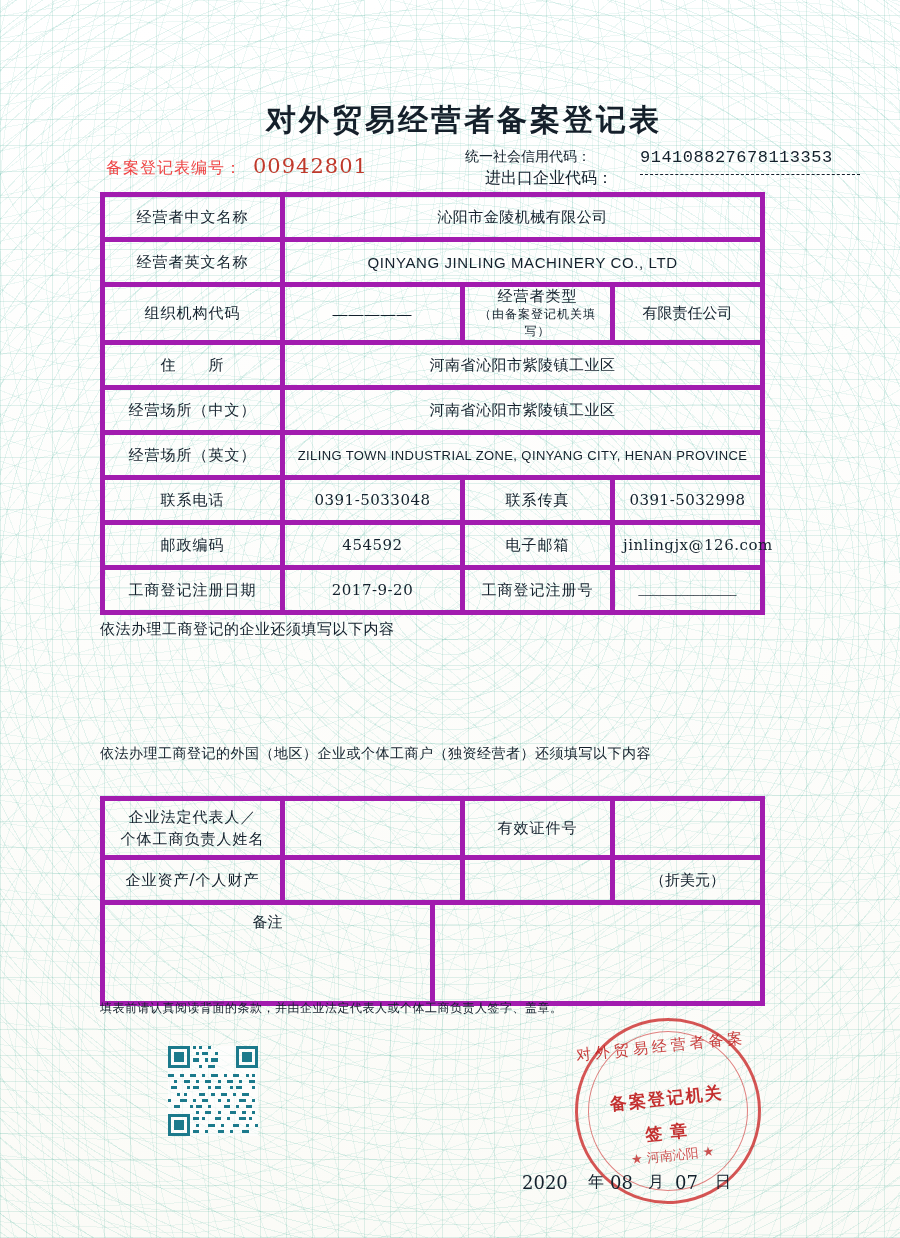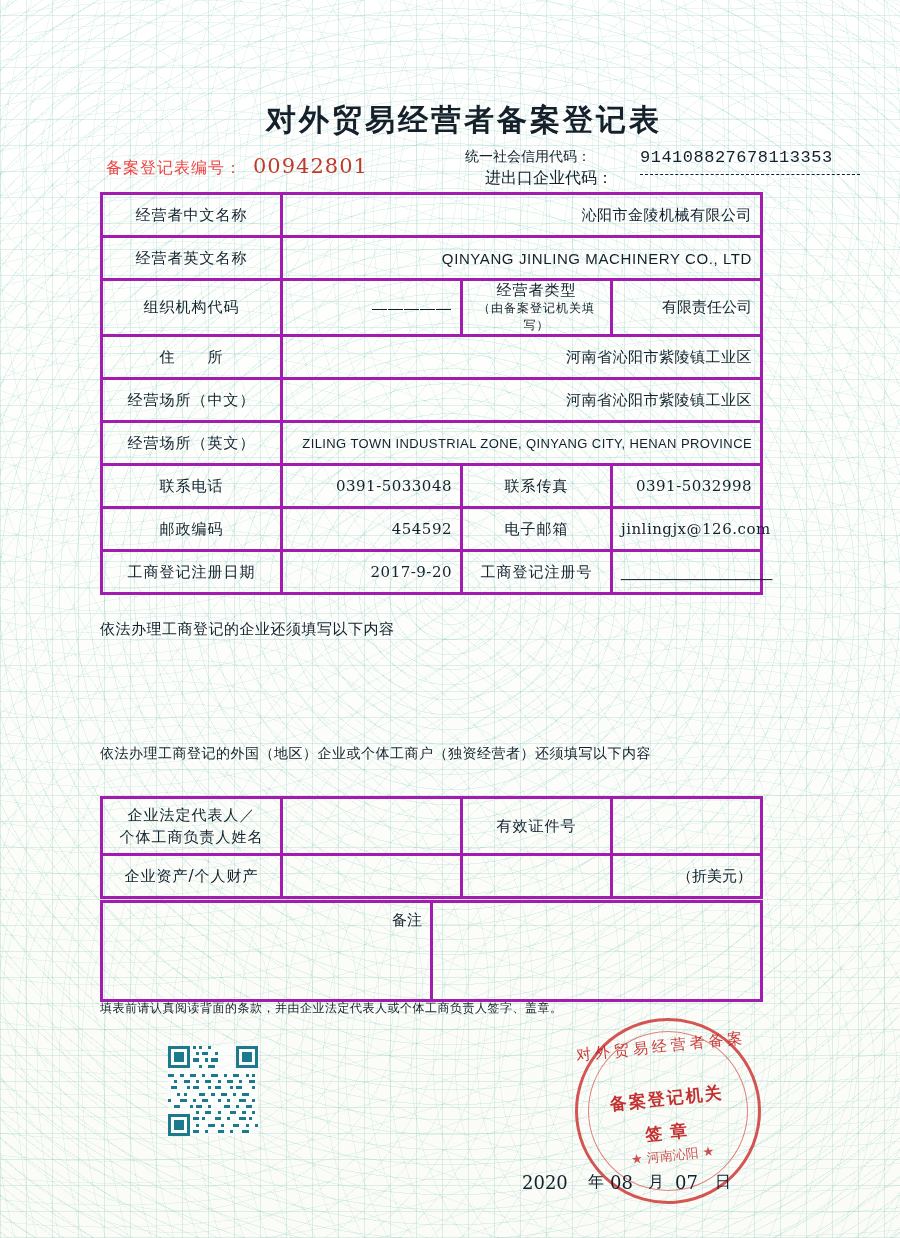--- a/index.html
+++ b/index.html
@@ -38,30 +38,30 @@
   .imp-label{position:absolute;left:385px;top:16px;font-size:16px;color:#13202c;letter-spacing:0px;}
   .credit-no{position:absolute;left:540px;top:-4px;font-size:17px;color:#13202c;font-family:Liberation Mono, monospace;letter-spacing:0.5px;}
   .dashline{position:absolute;left:540px;top:22px;width:220px;border-top:1px dashed #13202c;}
 
   table.main{
     position:absolute;left:100px;top:192px;width:660px;
     border-collapse:collapse;
     table-layout:fixed;
   }
   table.main td{
-    border:3px solid #a21caf;
+    border:5px solid #a21caf;
     height:40px;
     font-size:15px;
     color:#13202c;
     padding:0 8px;
     vertical-align:middle;
     background:transparent;
   }
   td.lab{text-align:center;letter-spacing:1px;}
-  td.val{text-align:right;}
+  td.val{text-align:center;}
   .cn{font-family:"DejaVu Sans",sans-serif;}
   .hand{font-family:"DejaVu Serif",serif;font-size:16px;letter-spacing:0.5px;}
   .hand-en{font-family:"Liberation Sans",sans-serif;font-size:15px;letter-spacing:0.6px;}
   .small{font-size:13px;}
   .center{text-align:center;}
   .right{text-align:right;}
   .dashes{letter-spacing:1px;}
 
   .sectionline{
     position:absolute;left:100px;width:660px;
@@ -183,21 +183,21 @@
       <tr>
         <td class="lab cn">邮政编码</td>
         <td class="val hand">454592</td>
         <td class="lab cn">电子邮箱</td>
         <td class="val hand" style="font-size:15px">jinlingjx@126.com</td>
       </tr>
       <tr>
         <td class="lab cn">工商登记注册日期</td>
         <td class="val hand">2017-9-20</td>
         <td class="lab cn">工商登记注册号</td>
-        <td class="val" style="font-size:17px">________________</td>
+        <td class="val" style="font-size:11px">________________</td>
       </tr>
     </tbody>
   </table>
 
   <div class="sectionline cn" style="top:620px">依法办理工商登记的企业还须填写以下内容</div>
 
 
   <div class="sectionline cn" style="top:745px;font-size:14px">依法办理工商登记的外国（地区）企业或个体工商户（独资经营者）还须填写以下内容</div>
 
   <table class="main" style="top:796px">

